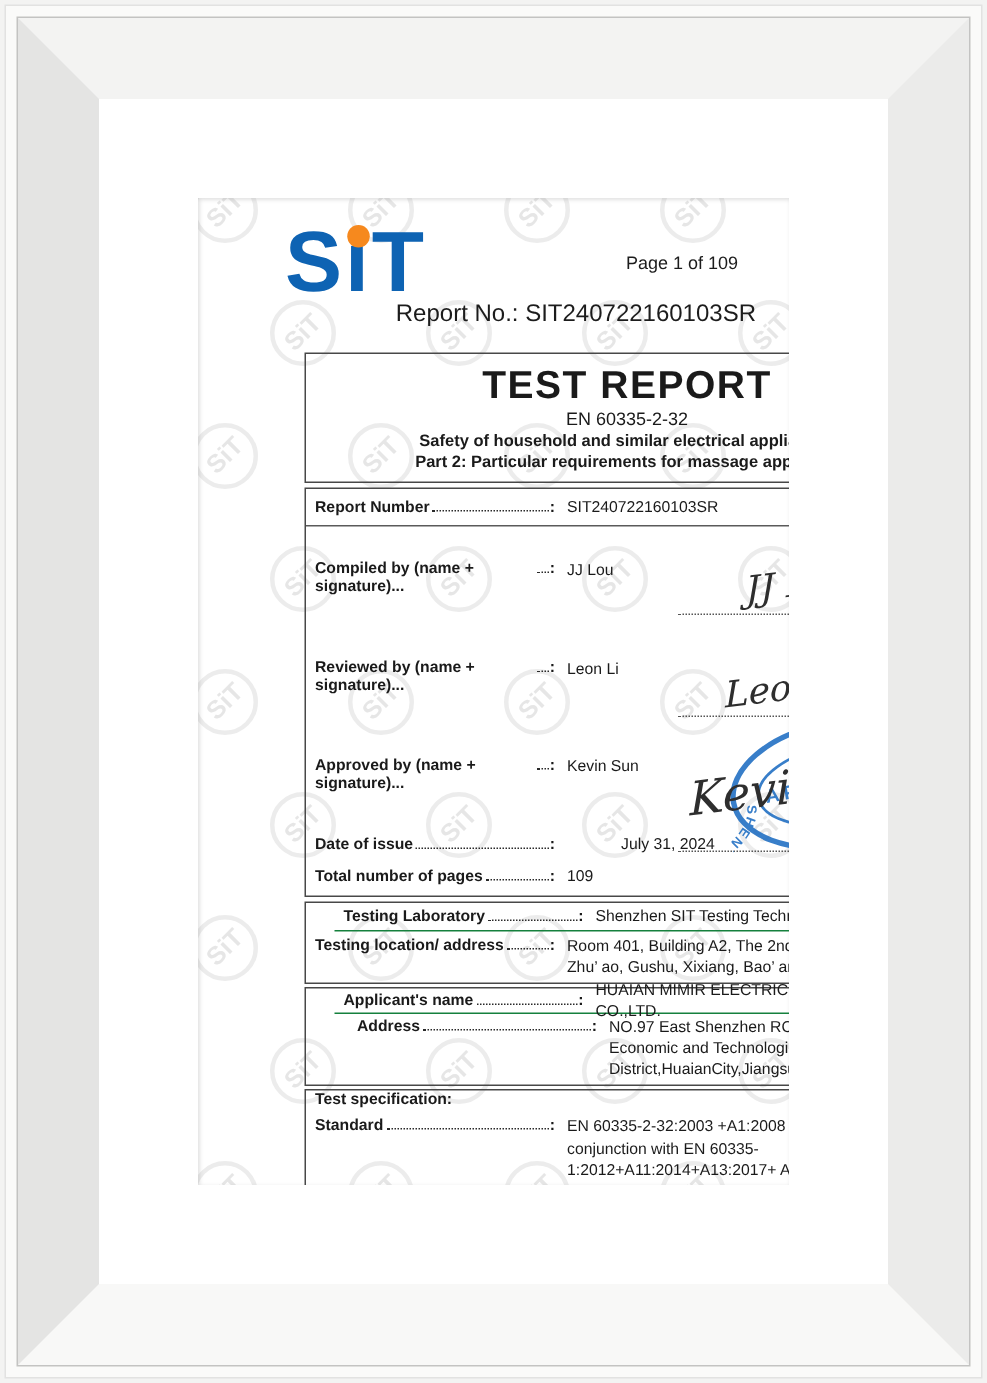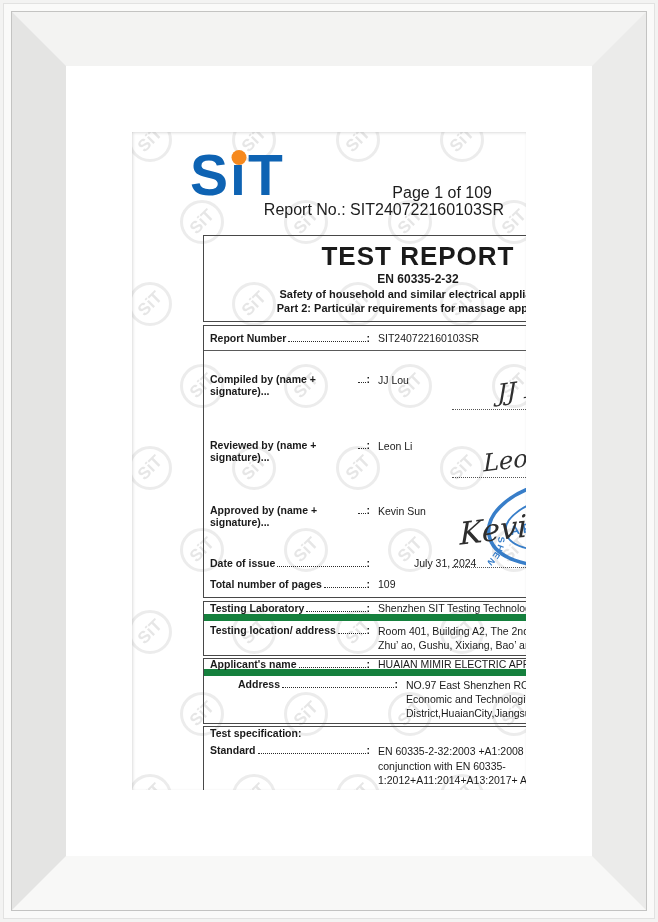--- a/index.html
+++ b/index.html
@@ -39,38 +39,38 @@
   .wm span {
     font-size:17px; font-weight:bold;
     color:rgba(160,160,160,0.26);
     transform:rotate(-45deg);
   }
   .content { position:absolute; inset:0; z-index:1; }
   
   .logo { position:absolute; left:58px; top:14px; font-size:57px; font-weight:bold; color:#0e63b3; letter-spacing:2px; line-height:1.05; }
   .logo-i { position:relative; display:inline-block; }
   .logo-i .dot { position:absolute; width:15px; height:15px; border-radius:50%; background:#f6891e; top:4px; left:50%; transform:translateX(-50%); }
-  .page-info { position:absolute; top:52px; right:34px; font-size:16px; color:#1c1c1c; }
+  .page-info { position:absolute; top:36px; right:34px; font-size:12px; color:#1c1c1c; }
   .report-no { position:absolute; top:69px; right:22px; font-size:16px; color:#1c1c1c; }
   
   .doc { position:absolute; left:71px; top:103px; width:430px; }
   .box { border:1.5px solid #484848; background:transparent; }
   .title-box { text-align:center; padding:5px 4px 6px; }
   .title-main { font-size:26px; font-weight:bold; letter-spacing:1px; line-height:30px; }
-  .title-std { font-size:12px; font-weight:bold; line-height:15px; margin-top:1px; }
+  .title-std { font-size:12px; font-weight:normal; line-height:15px; margin-top:1px; }
   .title-sub { font-size:11px; font-weight:bold; line-height:14px; }
   .mt3 { margin-top:3px; } .mt2 { margin-top:2px; }
   .row { display:flex; padding:0 8px 0 6px; position:relative; }
   .lbl { width:160px; display:flex; align-items:baseline; font-weight:bold; font-size:10.5px; flex-shrink:0; }
   .lbl .dots { flex:1; border-bottom:1.6px dotted #2a2a2a; margin:0 1px 2px 2px; min-width:8px; }
   .lbl .dots::after { content:""; }
   .lbl::after { content:":"; font-weight:bold; }
   .lbl.nodots::after { content:""; }
   .val { flex:1; font-size:10.5px; padding-left:8px; line-height:14px; }
-  .thinline { border-bottom:7px solid #15803d; }
+  .thinline { border-bottom:1px solid #15803d;margin-left:19px; }
   
   .sigrow { align-items:flex-start; }
   .sig-script {
     position:absolute;
     font-family:"DejaVu Serif", serif;
     font-style:italic;
     color:#2e2e2e;
     transform:rotate(-7deg) skewX(-6deg);
     white-space:nowrap;
     z-index:3;

